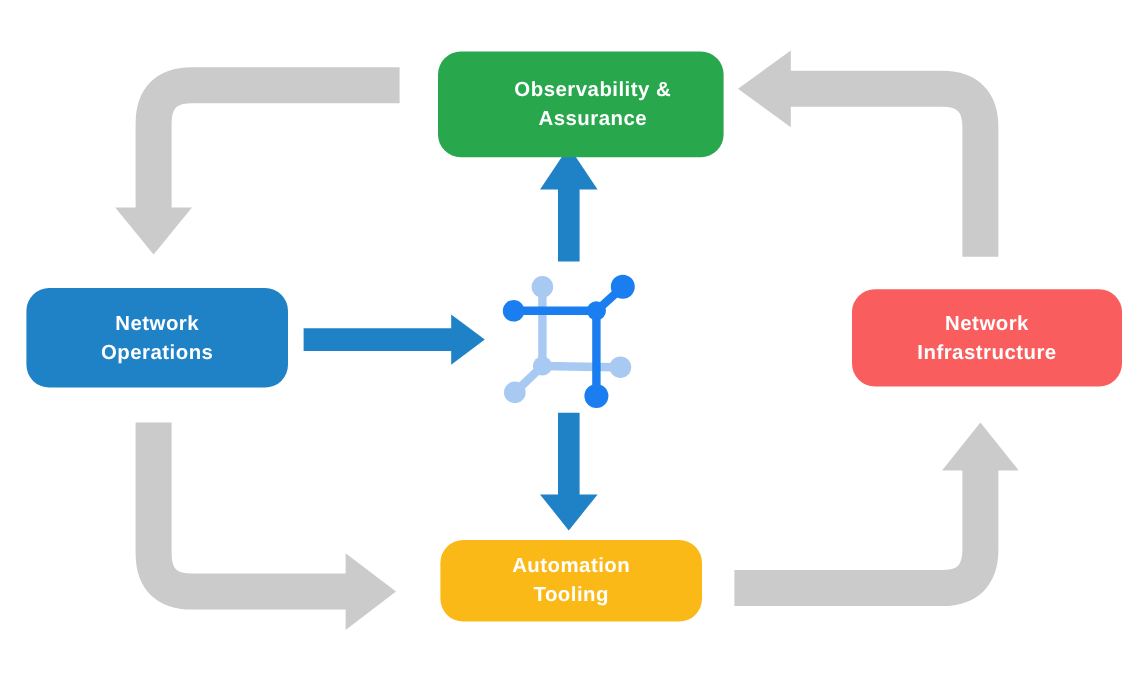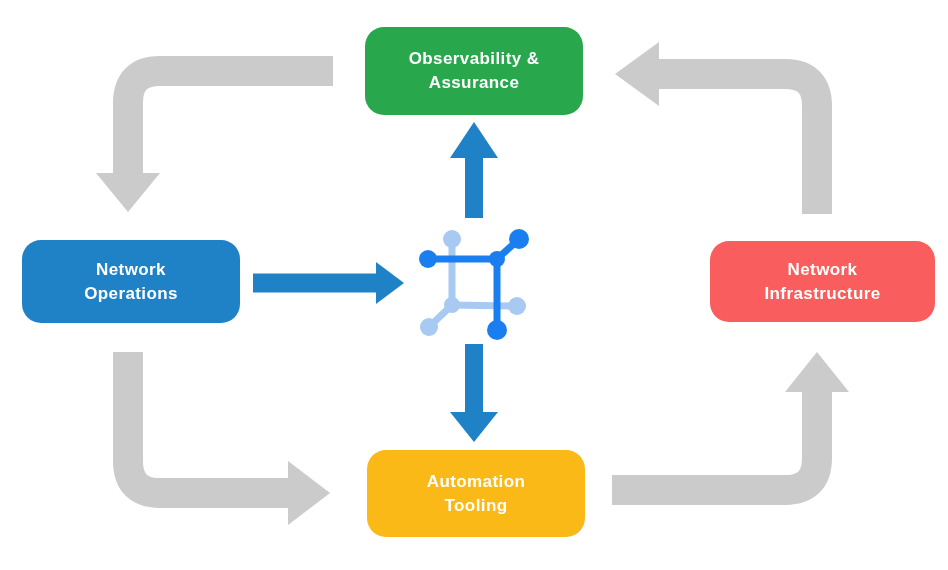--- a/index.html
+++ b/index.html
@@ -30,24 +30,24 @@
     justify-content: center;
     text-align: center;
     color: #ffffff;
     font-size: 17px;
     font-weight: 600;
     line-height: 24px;
     letter-spacing: 0.4px;
     white-space: pre-line;
   }
   .node-label { white-space: pre-line; }
-  .node-observability   { left: 365px; top: 27px;  width: 218px; height: 88px; background: #28A74D; }
+  .node-observability   { left: 365px; top: 43px;  width: 218px; height: 88px; background: #28A74D; padding-left: 20px; }
   .node-operations      { left: 22px;  top: 240px; width: 218px; height: 83px; background: #2082C6; }
   .node-infrastructure  { left: 710px; top: 241px; width: 225px; height: 81px; background: #F95D5D; }
-  .node-automation      { left: 367px; top: 450px; width: 218px; height: 87px; background: #FBB917; }
+  .node-automation      { left: 367px; top: 450px; width: 218px; height: 68px; background: #FBB917; }
 </style>
 </head>
 <body>
 
 <div class="canvas">
 
   <svg class="arrow-layer" width="948" height="570" viewBox="0 0 948 570" xmlns="http://www.w3.org/2000/svg">
 
     <g>
       <path d="M 333 71 H 160 Q 128 71 128 103 V 176" fill="none" stroke="#CBCBCB" stroke-width="30"></path>

